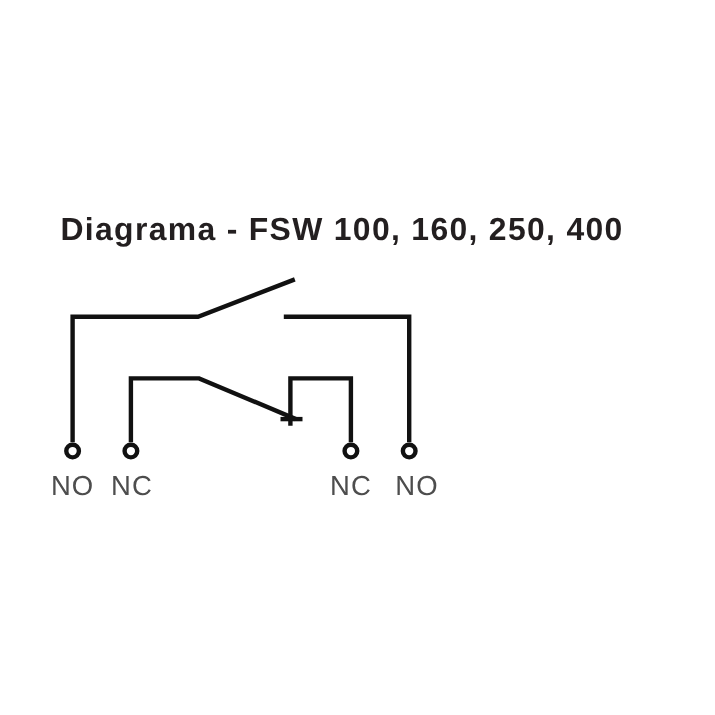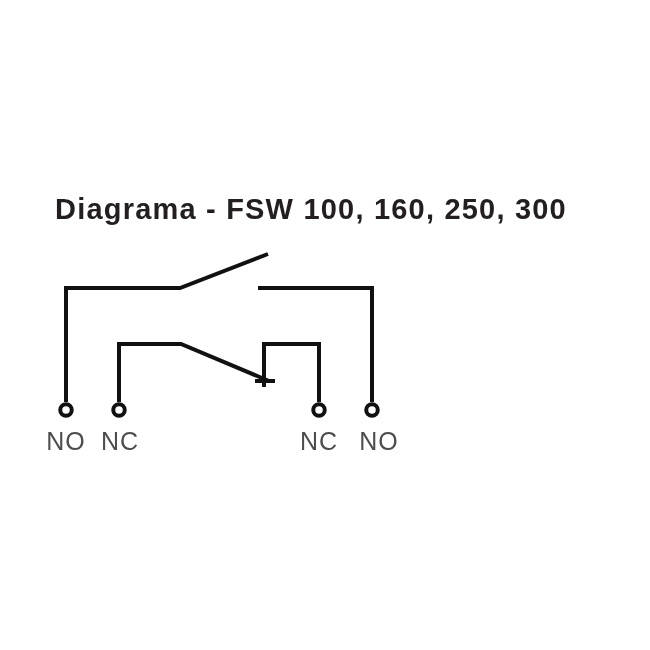--- a/index.html
+++ b/index.html
@@ -27,21 +27,21 @@
   .diagram-svg {
     position: absolute;
     left: 0;
     top: 0;
   }
 </style>
 </head>
 <body style="background: rgb(255, 255, 255);">
 
 <div class="canvas">
-  <div class="diagram-title" style="color: rgb(35, 31, 32);">Diagrama - FSW 100, 160, 250, 300</div>
+  <div class="diagram-title" style="color: rgb(35, 31, 32);">Diagrama - FSW 100, 160, 250, 400</div>
   <svg id="diagram" class="diagram-svg" width="650" height="650" viewBox="0 0 650 650">
       <polyline points="66,402 66,288 180,288 268,254" fill="none" stroke="#111111" stroke-width="4" stroke-linejoin="miter" stroke-linecap="butt"></polyline>
       <polyline points="258,288 372,288 372,402" fill="none" stroke="#111111" stroke-width="4" stroke-linejoin="miter" stroke-linecap="butt"></polyline>
       <polyline points="119,402 119,344 181,344 269,381" fill="none" stroke="#111111" stroke-width="4" stroke-linejoin="miter" stroke-linecap="butt"></polyline>
       <polyline points="319,402 319,344 264,344 264,387" fill="none" stroke="#111111" stroke-width="4" stroke-linejoin="miter" stroke-linecap="butt"></polyline>
       <polyline points="255,381 275,381" fill="none" stroke="#111111" stroke-width="4" stroke-linejoin="miter" stroke-linecap="butt"></polyline>
       <circle cx="66" cy="410" r="5.75" fill="#ffffff" stroke="#111111" stroke-width="4"></circle>
       <text x="66" y="450" text-anchor="middle" fill="#4d4d4d" font-size="25" font-family="&quot;Liberation Sans&quot;, sans-serif" letter-spacing="1">NO</text>
       <circle cx="119" cy="410" r="5.75" fill="#ffffff" stroke="#111111" stroke-width="4"></circle>
       <text x="120" y="450" text-anchor="middle" fill="#4d4d4d" font-size="25" font-family="&quot;Liberation Sans&quot;, sans-serif" letter-spacing="1">NC</text>

